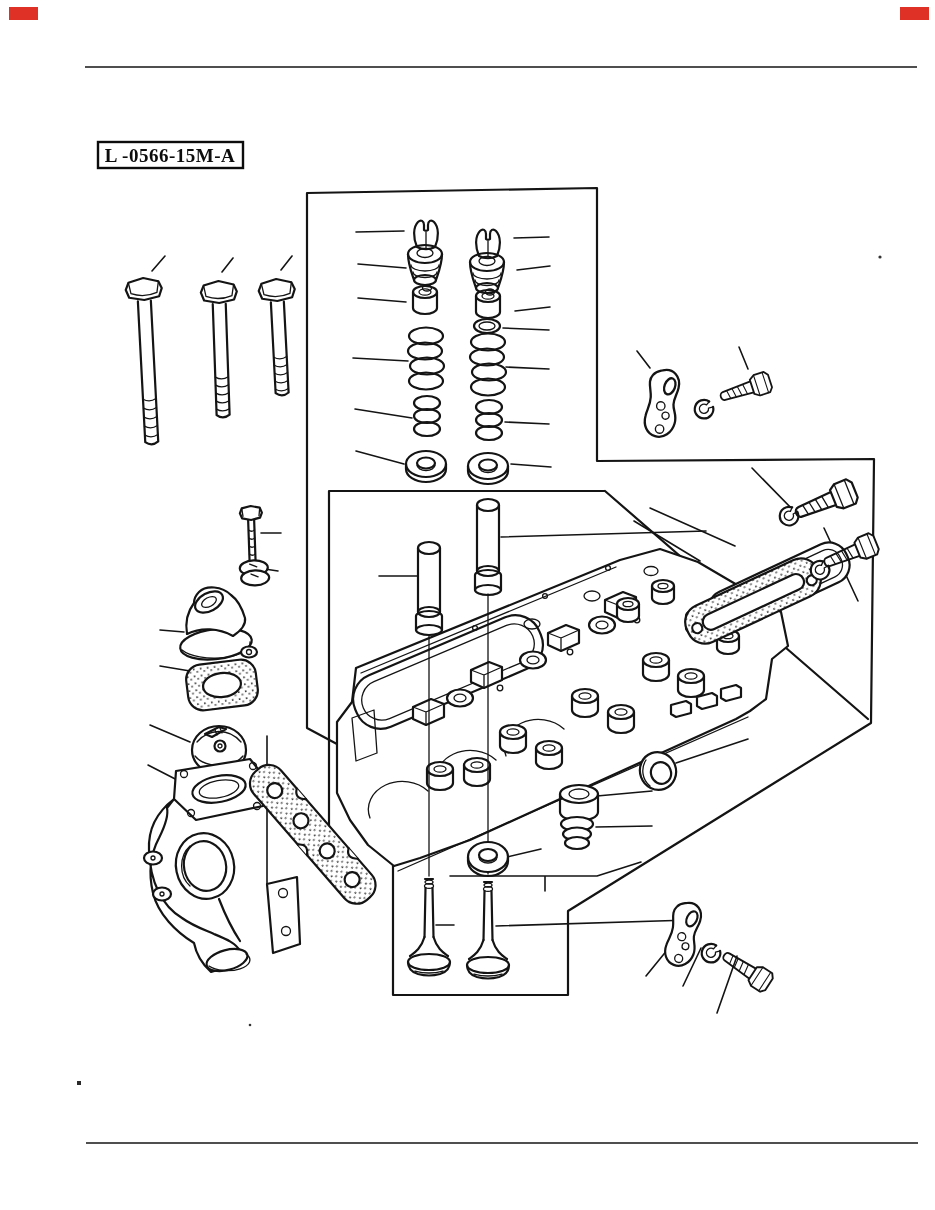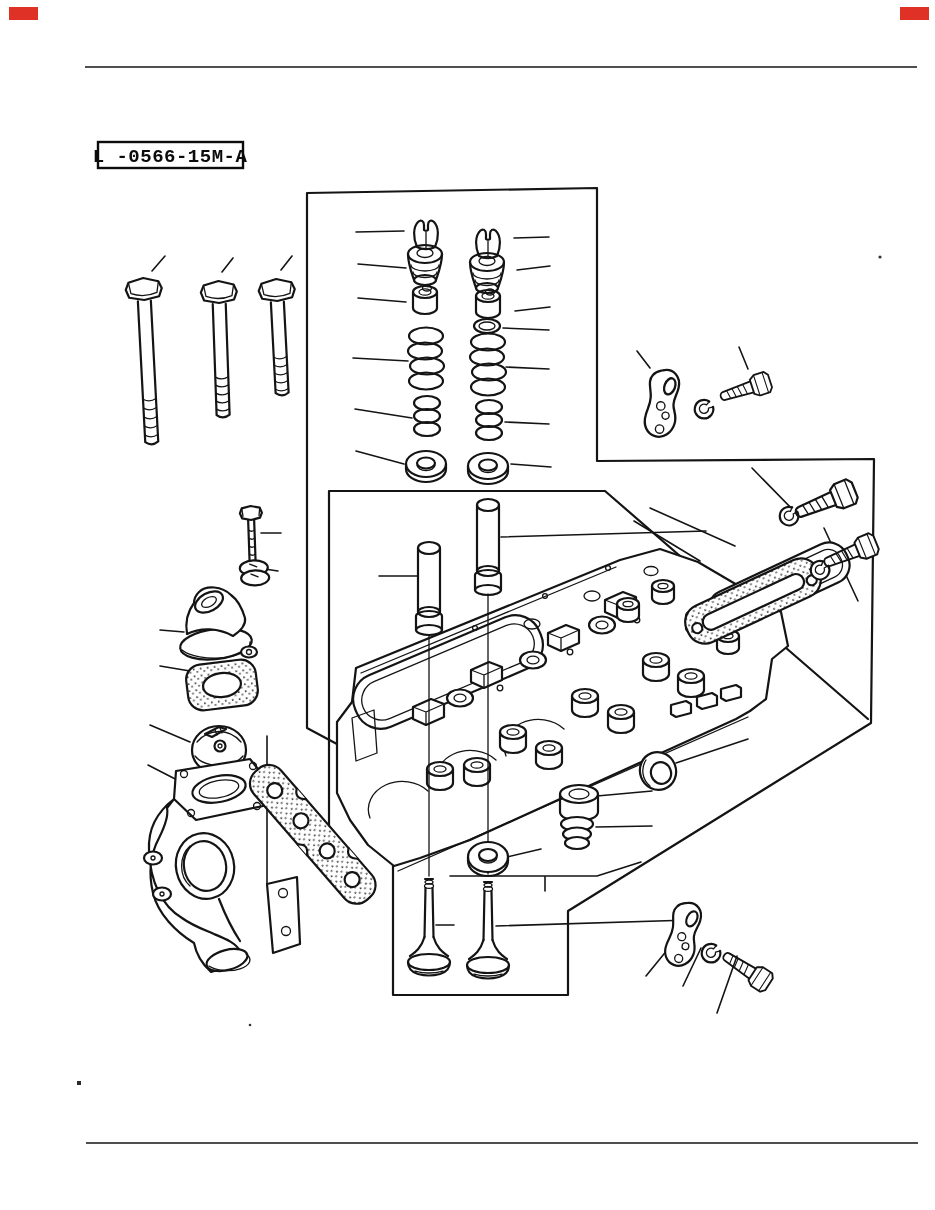--- a/index.html
+++ b/index.html
@@ -1,17 +1,17 @@
 <!DOCTYPE html>
 <html><head>
 <meta charset="utf-8">
 <style>
   html,body{margin:0;padding:0;background:#fff;}
   #page{position:relative;width:935px;height:1210px;background:#fff;overflow:hidden;
-        font-family:Liberation Mono, monospace;}
+        font-family:Liberation Serif, serif;}
   svg{position:absolute;left:0;top:0;}
   .ln{stroke:#141414;fill:none;stroke-width:2.2;stroke-linecap:round;stroke-linejoin:round;}
   .thin{stroke:#141414;fill:none;stroke-width:1.3;stroke-linecap:round;stroke-linejoin:round;}
   .ld{stroke:#141414;fill:none;stroke-width:1.6;stroke-linecap:round;}
   .wh{fill:#ffffff;}
   .spk{fill:url(#speck);}
   .rule{stroke:#4f4f4f;stroke-width:2.2;}
   .figtext{font-weight:bold;font-size:19px;letter-spacing:0.5px;fill:#0c0c0c;}
 </style>
 </head>

